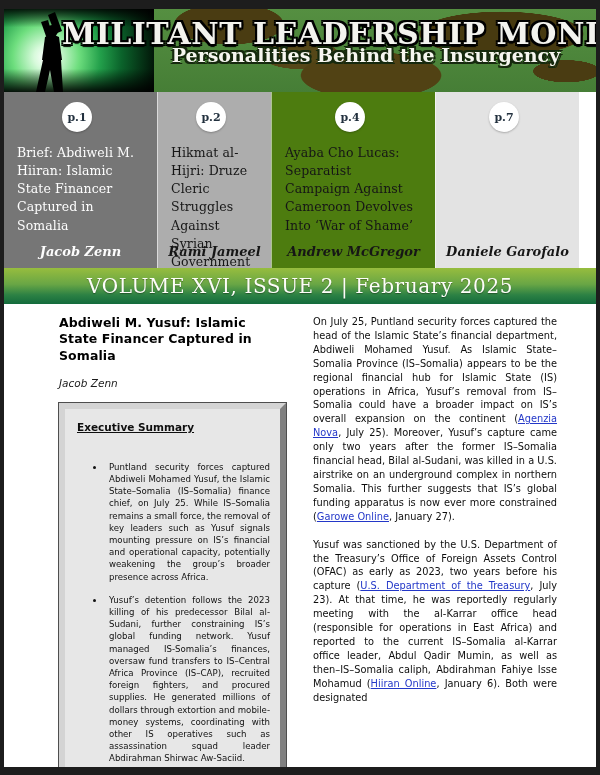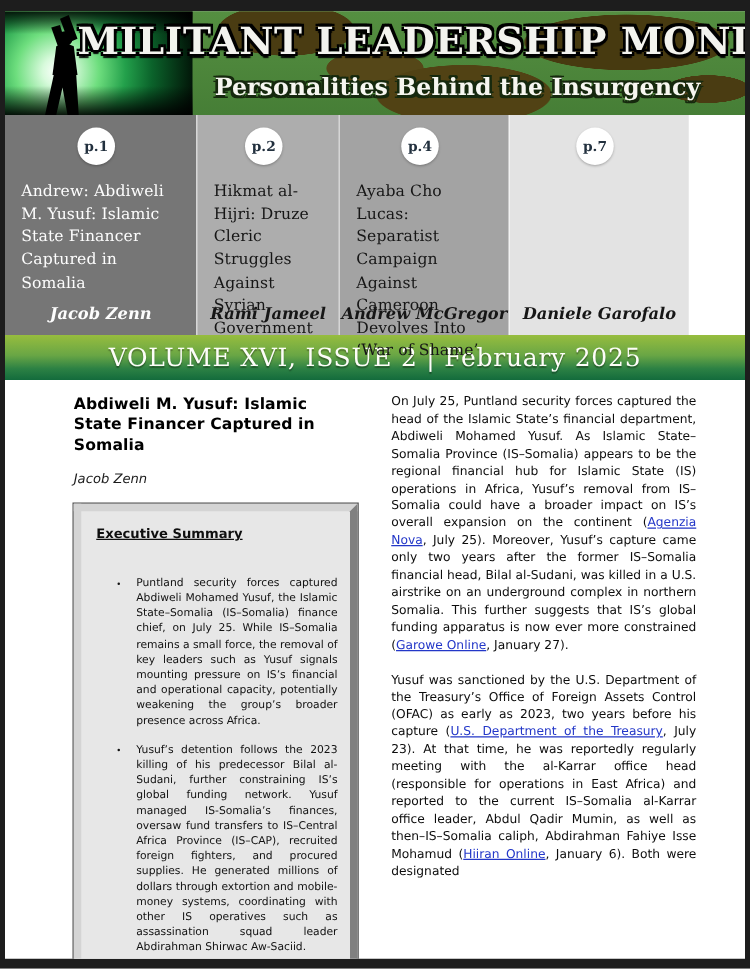--- a/index.html
+++ b/index.html
@@ -25,33 +25,33 @@
       radial-gradient(circle at 28% 58%, #ffffff 0%, #d8fadc 10%, #6ede7e 28%, #23a04b 46%, #0b632b 64%, #03200d 88%, #000 100%);
   }
   .glow-panel::after { content:""; position:absolute; inset:0;
     background:linear-gradient(180deg, rgba(0,0,0,.85) 0%, transparent 22%, transparent 72%, rgba(0,0,0,.9) 100%); }
   .soldier { position:absolute; left:14px; bottom:0; width:72px; height:80px; }
   .mast-title { position:absolute; left:58px; right:6px; top:7px; text-align:center;
     font-family:"DejaVu Serif", serif; font-weight:bold; font-size:30px; letter-spacing:.5px;
     color:#f3f3ee; white-space:nowrap;
     text-shadow:-2px -2px 0 #000, 2px -2px 0 #000, -2px 2px 0 #000, 2px 2px 0 #000,
                 -2px 0 0 #000, 2px 0 0 #000, 0 -2px 0 #000, 0 3px 1px #000; }
-  .mast-sub { position:absolute; left:140px; right:8px; top:50px; text-align:center;
+  .mast-sub { position:absolute; left:140px; right:8px; top:35px; text-align:center;
     font-family:"DejaVu Serif", serif; font-weight:bold; font-size:19px;
     color:#f6f6f0; white-space:nowrap;
     text-shadow:-2px -2px 0 #16290e, 2px -2px 0 #16290e, -2px 2px 0 #16290e, 2px 2px 0 #16290e,
                 0 2px 0 #16290e, 0 -2px 0 #16290e; }
 
   
   .teasers { display:flex; height:176px; }
   .tcol { position:relative; padding:8px 20px 10px 13px; font-family:"DejaVu Serif", serif; }
   .tcol + .tcol { border-left:1px solid rgba(255,255,255,.55); }
   .tcol-1 { width:153px; background:#767676; color:#fdfdfd; }
   .tcol-2 { width:114px; background:#adadad; color:#161616; }
-  .tcol-3 { width:136px; background:#a3a3a3; color:#161616; }
+  .tcol-3 { width:164px; background:#4d7c0f; color:#161616; }
   .tcol-4 { width:144px; background:#e3e3e3; color:#161616; }
   .pbadge { width:30px; height:30px; border-radius:50%; background:#fff; margin:2px auto 12px;
     display:flex; align-items:center; justify-content:center;
     font-family:"DejaVu Serif", serif; font-weight:bold; font-size:11px; color:#22303e;
     box-shadow:0 1px 2px rgba(0,0,0,.25); }
   .ttitle { font-size:12.5px; line-height:1.45; letter-spacing:.1px; }
   .tauthor { position:absolute; bottom:9px; left:0; width:100%; text-align:center;
     font-style:italic; font-weight:bold; font-size:13px; }
 
   
@@ -96,21 +96,21 @@
           </g>
         </svg>
       </div>
       <div class="mast-title">MILITANT LEADERSHIP MONITOR</div>
       <div class="mast-sub">Personalities Behind the Insurgency</div>
     </div>
 
     <div class="teasers">
       <div class="tcol tcol-1">
         <div class="pbadge">p.1</div>
-        <div class="ttitle">Andrew: Abdiweli M. Yusuf: Islamic State Financer Captured in Somalia</div>
+        <div class="ttitle">Brief: Abdiweli M. Hiiran: Islamic State Financer Captured in Somalia</div>
         <div class="tauthor">Jacob Zenn</div>
       </div>
       <div class="tcol tcol-2">
         <div class="pbadge">p.2</div>
         <div class="ttitle">Hikmat al-Hijri: Druze Cleric Struggles Against Syrian Government</div>
         <div class="tauthor">Rami Jameel</div>
       </div>
       <div class="tcol tcol-3">
         <div class="pbadge">p.4</div>
         <div class="ttitle">Ayaba Cho Lucas: Separatist Campaign Against Cameroon Devolves Into ‘War of Shame’</div>

